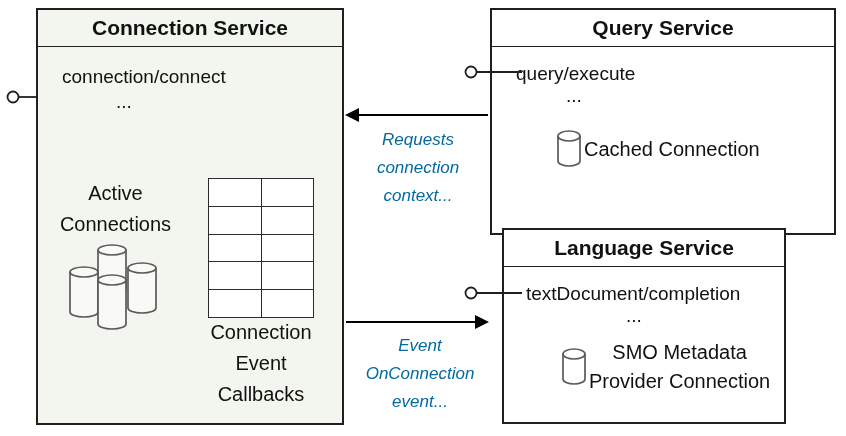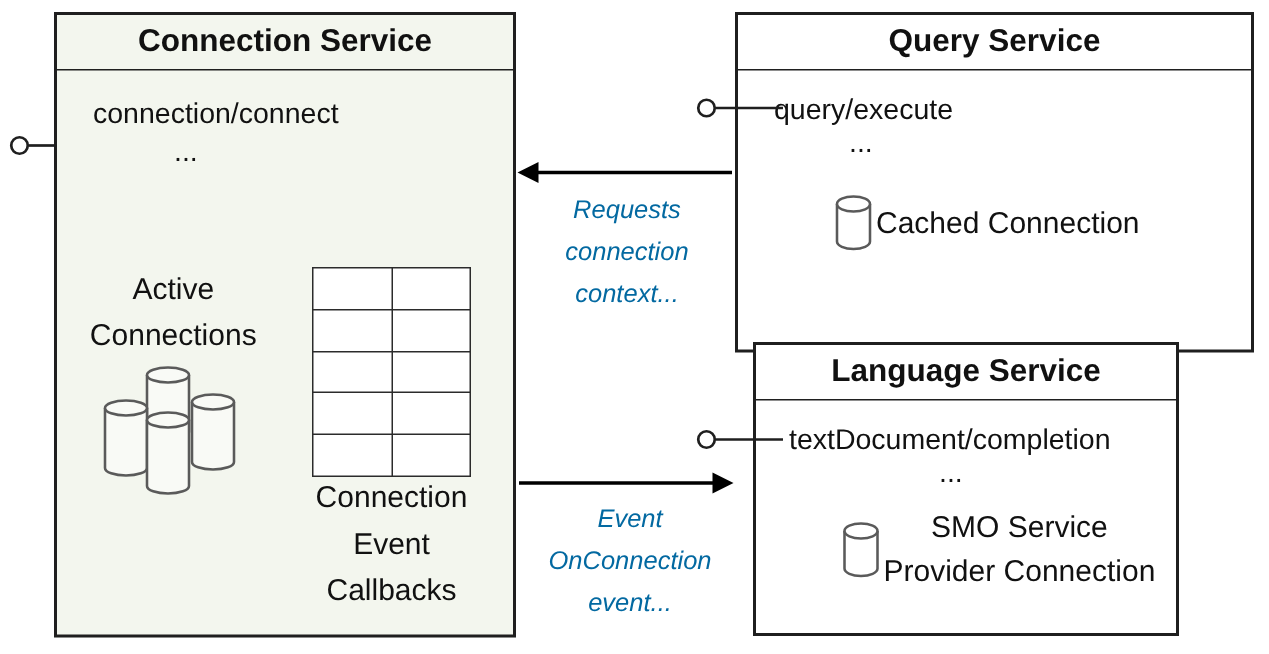--- a/index.html
+++ b/index.html
@@ -109,21 +109,21 @@
       <div class="ellipsis-line" style="padding-left:100px;">...</div>
     </div>
 
     <div class="db-row" style="left:55px;top:108px;">
       <svg width="30" height="42" viewBox="0 0 30 42">
         <g stroke="#5a5a5a" stroke-width="1.7" fill="#ffffff">
           <path d="M4 8 L4 33 A11 5 0 0 0 26 33 L26 8"></path>
           <ellipse cx="15" cy="8" rx="11" ry="5"></ellipse>
         </g>
       </svg>
-      <div class="db-label multiline">SMO Service
+      <div class="db-label multiline">SMO Metadata
 Provider Connection</div>
     </div>
   </div>
 
   <div class="arrow-label multiline" style="left:352px;top:126px;width:132px;">Requests
 connection
 context...</div>
 
   <div class="arrow-label multiline" style="left:356px;top:332px;width:128px;">Event
 OnConnection

